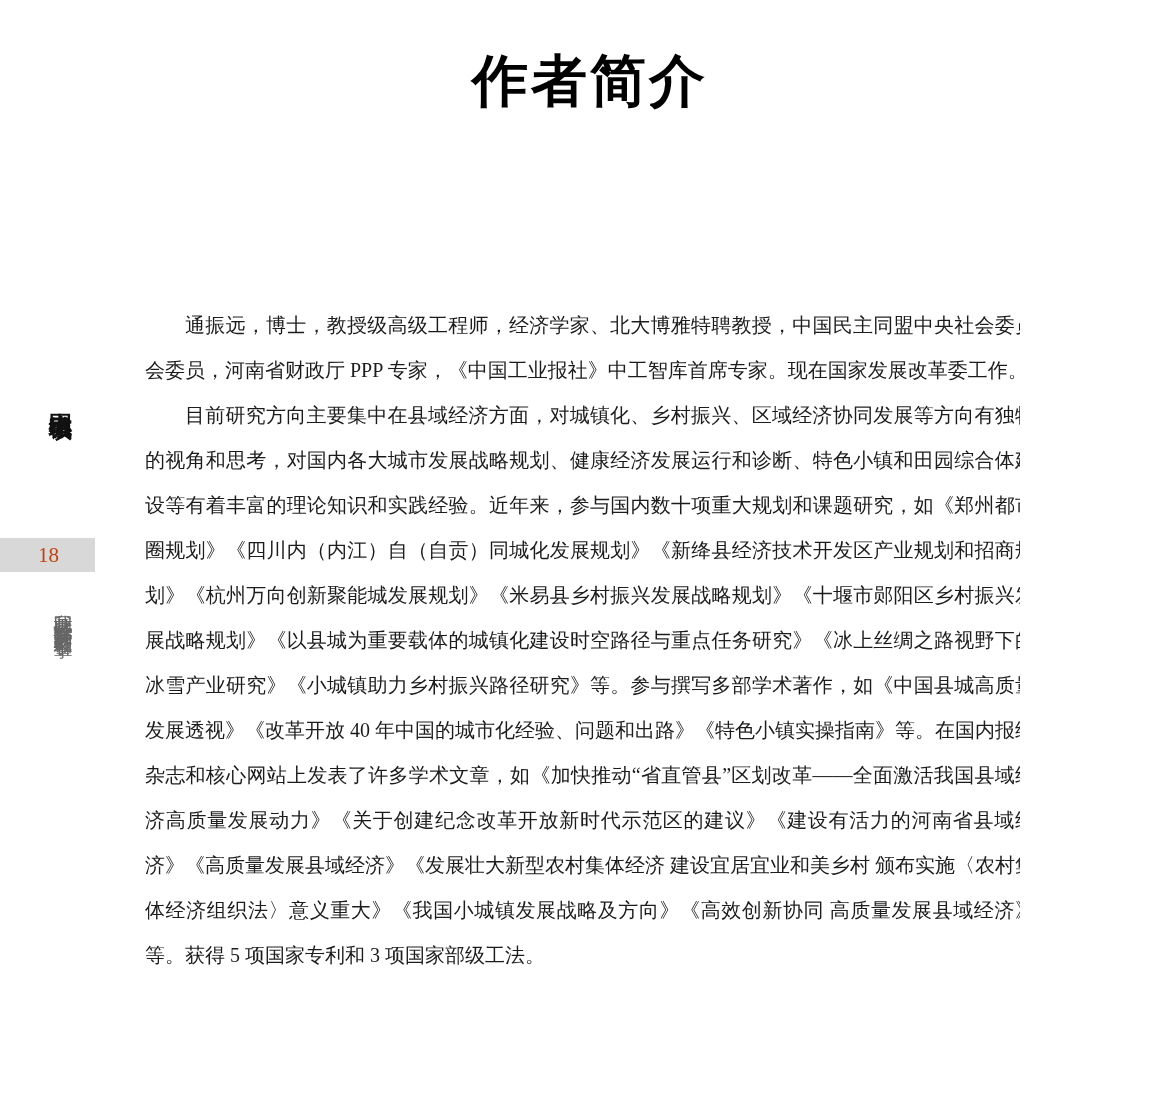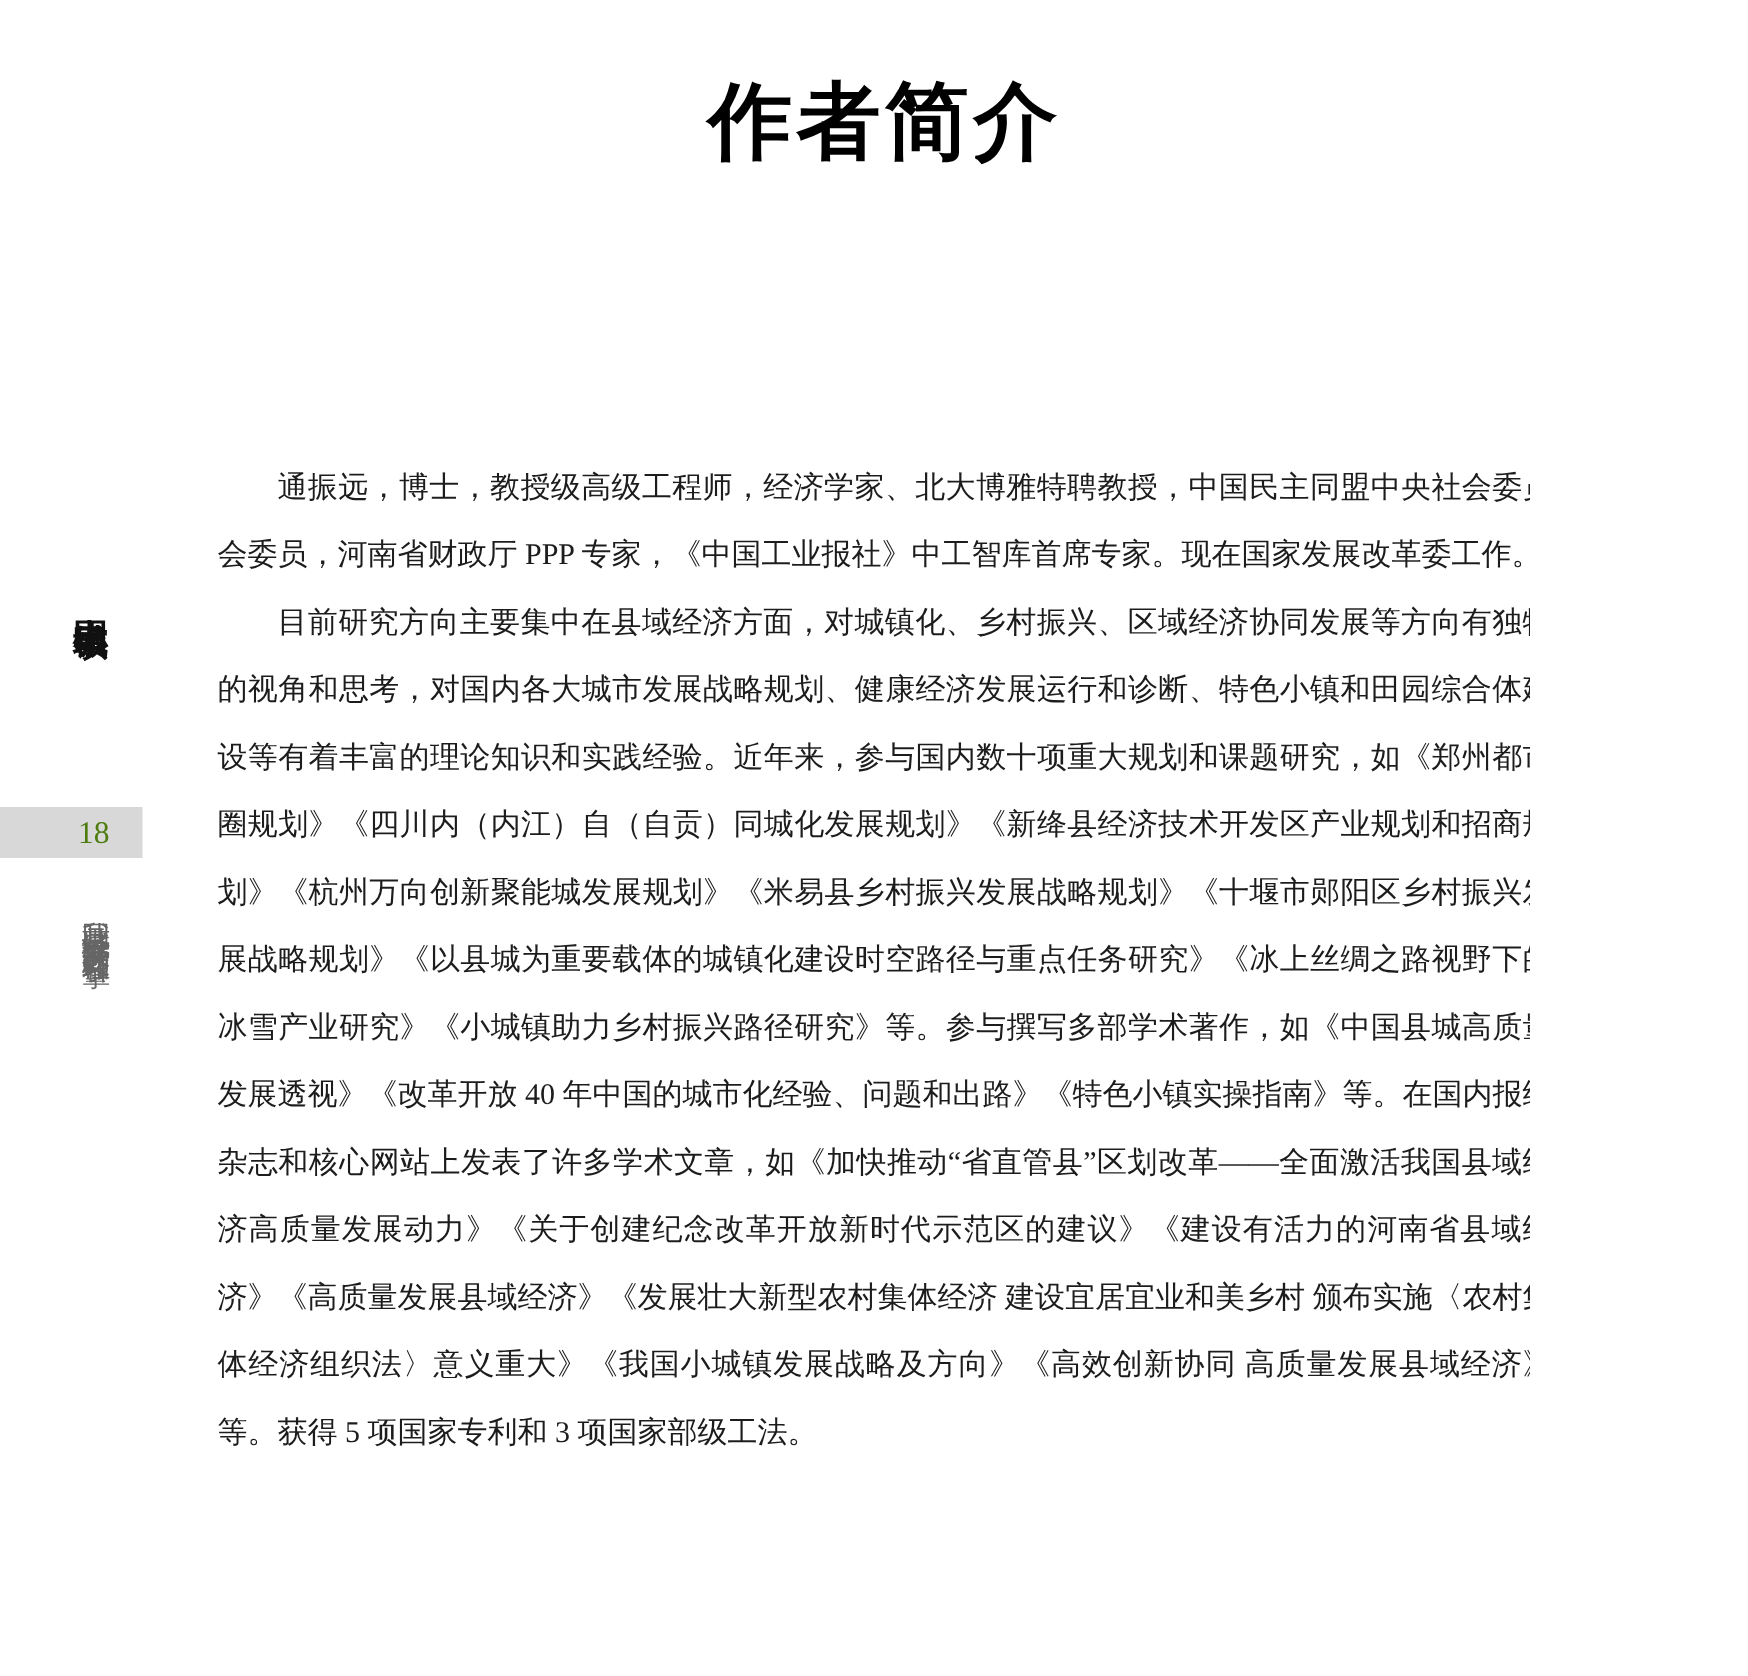--- a/index.html
+++ b/index.html
@@ -45,25 +45,25 @@
     position: absolute;
     left: 0;
     top: 538px;
     width: 95px;
     height: 34px;
     background: #d8d8d8;
     text-align: right;
   }
   .page-number {
     display: inline-block;
-    padding-right: 22px;
+    padding-right: 36px;
     line-height: 34px;
     font-family: "Liberation Serif", serif;
     font-size: 21px;
-    color: #4d7c0f;
+    color: #c2410c;
   }
   .spine-subtitle {
     position: absolute;
     left: 50px;
     top: 599px;
     writing-mode: vertical-rl;
     text-orientation: upright;
     font-family: "Liberation Serif", serif;
     font-size: 19px;
     letter-spacing: 2px;

